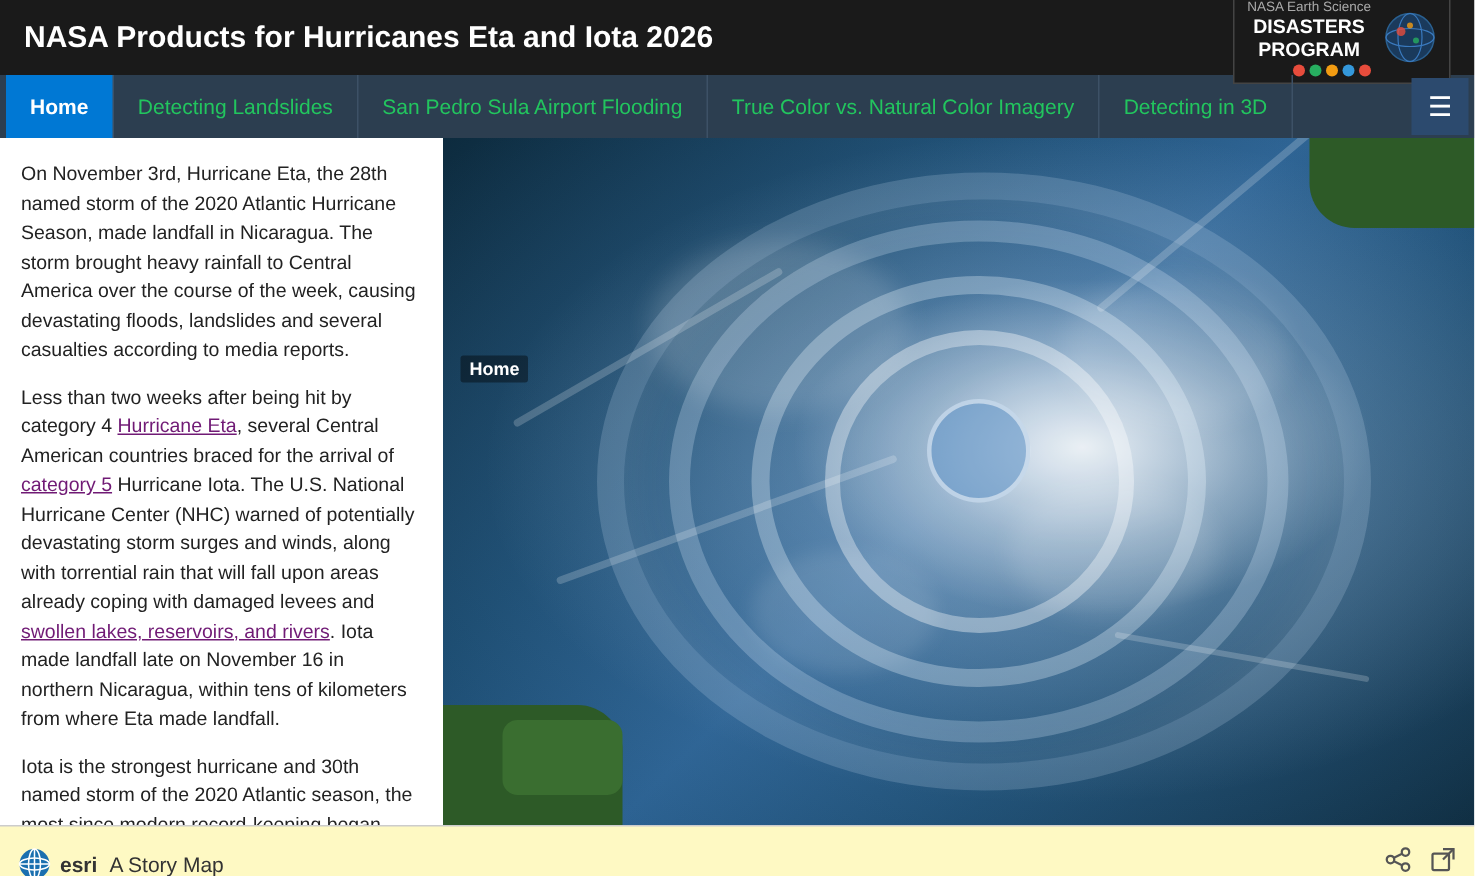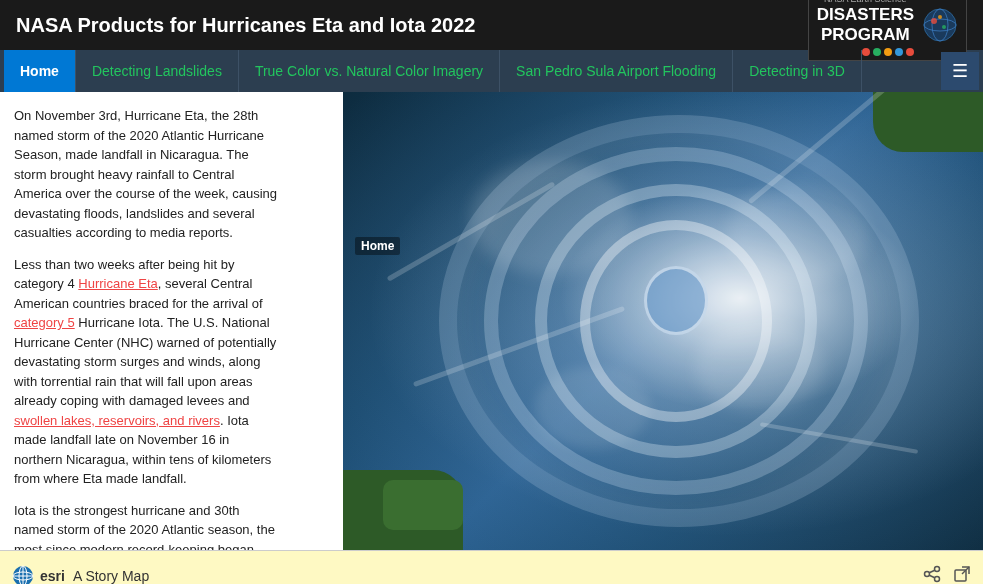--- a/index.html
+++ b/index.html
@@ -34,21 +34,21 @@
     }
     .logo-text {
       font-size: 9px;
       color: #aaa;
       line-height: 1.2;
       text-align: center;
     }
     .logo-text span {
       color: #fff;
       font-weight: bold;
-      font-size: 17px;
+      font-size: 13px;
     }
     .logo-dots {
       display: flex;
       gap: 3px;
       margin-top: 2px;
     }
     .dot {
       width: 8px;
       height: 8px;
       border-radius: 50%;
@@ -89,39 +89,38 @@
       align-items: center;
       justify-content: center;
       cursor: pointer;
       font-size: 18px;
     }
 
     
     .main {
       display: flex;
       height: calc(584px - 50px - 42px - 34px);
-      gap: 48px;
     }
 
     
     .text-panel {
       width: 295px;
       min-width: 295px;
       padding: 14px 14px 10px 14px;
       overflow-y: auto;
       font-size: 13px;
       line-height: 1.5;
       color: #222;
       background: #fff;
     }
     .text-panel p {
       margin-bottom: 12px;
     }
     .text-panel a {
-      color: #ef4444;
+      color: #701a75;
     }
 
     
     .image-panel {
       flex: 1;
       position: relative;
       overflow: hidden;
     }
     
     .hurricane-visual {
@@ -183,21 +182,21 @@
 
     
     .text-panel::-webkit-scrollbar { width: 4px; }
     .text-panel::-webkit-scrollbar-track { background: #f1f1f1; }
     .text-panel::-webkit-scrollbar-thumb { background: #ccc; }
   </style>
 </head>
 <body>
 
 <div class="header">
-  <div class="header-title">NASA Products for Hurricanes Eta and Iota 2022</div>
+  <div class="header-title">NASA Products for Hurricanes Eta and Iota 2026</div>
   <div class="header-logo">
     <div class="logo-box">
       <div style="display:flex; flex-direction:column; align-items:flex-end;">
         <div class="logo-text">
           NASA Earth Science<br><span>DISASTERS<br>PROGRAM</span>
         </div>
         <div class="logo-dots">
           <div class="dot" style="background:#e74c3c;"></div>
           <div class="dot" style="background:#27ae60;"></div>
           <div class="dot" style="background:#f39c12;"></div>
@@ -215,22 +214,22 @@
           <circle cx="18" cy="10" r="2" fill="#f39c12" opacity="0.8"></circle>
         </svg>
       </div>
     </div>
   </div>
 </div>
 
 <nav class="nav">
   <div class="nav-item home">Home</div>
   <div class="nav-item">Detecting Landslides</div>
+  <div class="nav-item">San Pedro Sula Airport Flooding</div>
   <div class="nav-item">True Color vs. Natural Color Imagery</div>
-  <div class="nav-item">San Pedro Sula Airport Flooding</div>
   <div class="nav-item">Detecting in 3D</div>
   <button class="nav-menu-btn">☰</button>
 </nav>
 
 <div class="main">
 
   <div class="text-panel">
     <p>On November 3rd, Hurricane Eta, the 28th named storm of the 2020 Atlantic Hurricane Season, made landfall in Nicaragua. The storm brought heavy rainfall to Central America over the course of the week, causing devastating floods, landslides and several casualties according to media reports.</p>
     <p>
       Less than two weeks after being hit by category 4 <a href="#">Hurricane Eta</a>, several Central American countries braced for the arrival of <a href="#">category 5</a> Hurricane Iota. The U.S. National Hurricane Center (NHC) warned of potentially devastating storm surges and winds, along with torrential rain that will fall upon areas already coping with damaged levees and <a href="#">swollen lakes, reservoirs, and rivers</a>. Iota made landfall late on November 16 in northern Nicaragua, within tens of kilometers from where Eta made landfall.

